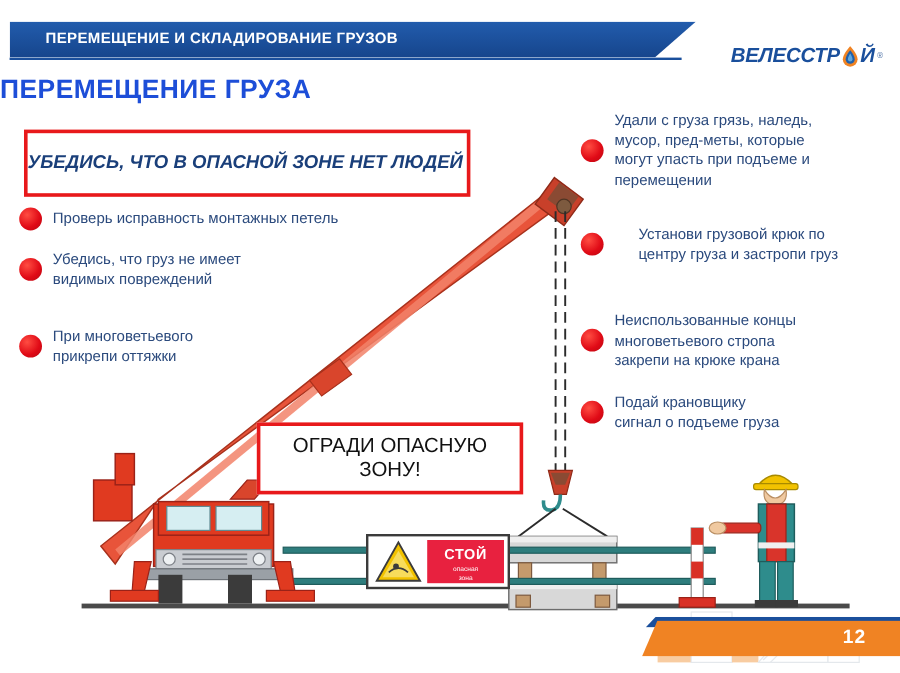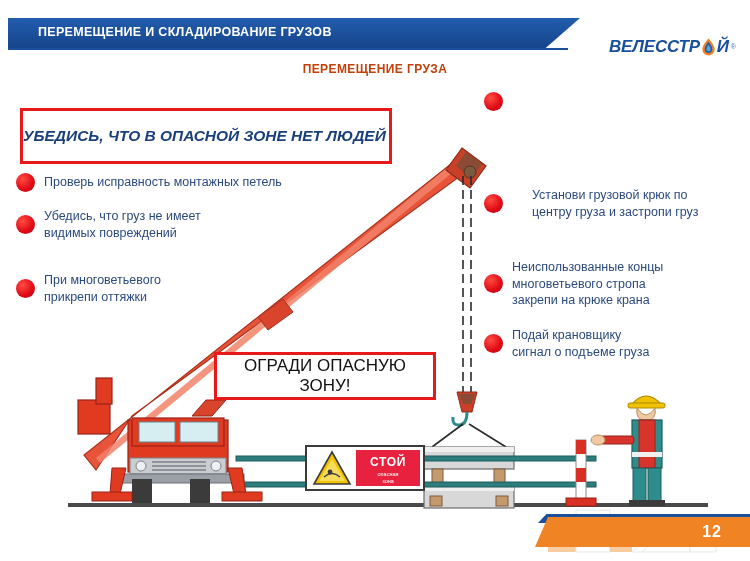--- a/index.html
+++ b/index.html
@@ -79,24 +79,23 @@
     vertical-align: super;
     margin-left: 2px;
   }
 
   
   .slide-title {
     position: absolute;
     left: 0;
     right: 0;
     top: 62px;
-    text-align: center;
-    font-size: 12px;
+    font-size: 22px;
     font-weight: bold;
-    color: #c2410c;
+    color: #1d4ed8;
     letter-spacing: 0.4px;
   }
 
   
   .callout {
     position: absolute;
     border: 3px solid #e8191b;
     background: #ffffff;
     box-sizing: border-box;
     display: flex;
@@ -114,21 +113,21 @@
     font-size: 15.5px;
     font-weight: bold;
     font-style: italic;
     color: #1a3f7a;
     line-height: 1.18;
   }
   .callout-2 {
     left: 214px;
     top: 352px;
     width: 222px;
-    height: 48px;
+    height: 60px;
   }
   .callout-2 .callout-text {
     font-size: 17px;
     color: #111111;
     line-height: 1.16;
   }
 
   
   .bullet {
     position: absolute;
@@ -386,20 +385,24 @@
 видимых повреждений</span>
   </div>
   <div class="bullet bl-3">
     <span class="dot"></span>
     <span class="bullet-text">При многоветьевого
 прикрепи оттяжки</span>
   </div>
 
   <div class="bullet br-1">
     <span class="dot"></span>
+    <span class="bullet-text">Удали с груза грязь, наледь,
+мусор, пред-меты, которые
+могут упасть при подъеме и
+перемещении</span>
   </div>
   <div class="bullet br-2">
     <span class="dot"></span>
     <span class="bullet-text">Установи грузовой крюк по
 центру груза и застропи груз</span>
   </div>
   <div class="bullet br-3">
     <span class="dot"></span>
     <span class="bullet-text">Неиспользованные концы
 многоветьевого стропа

